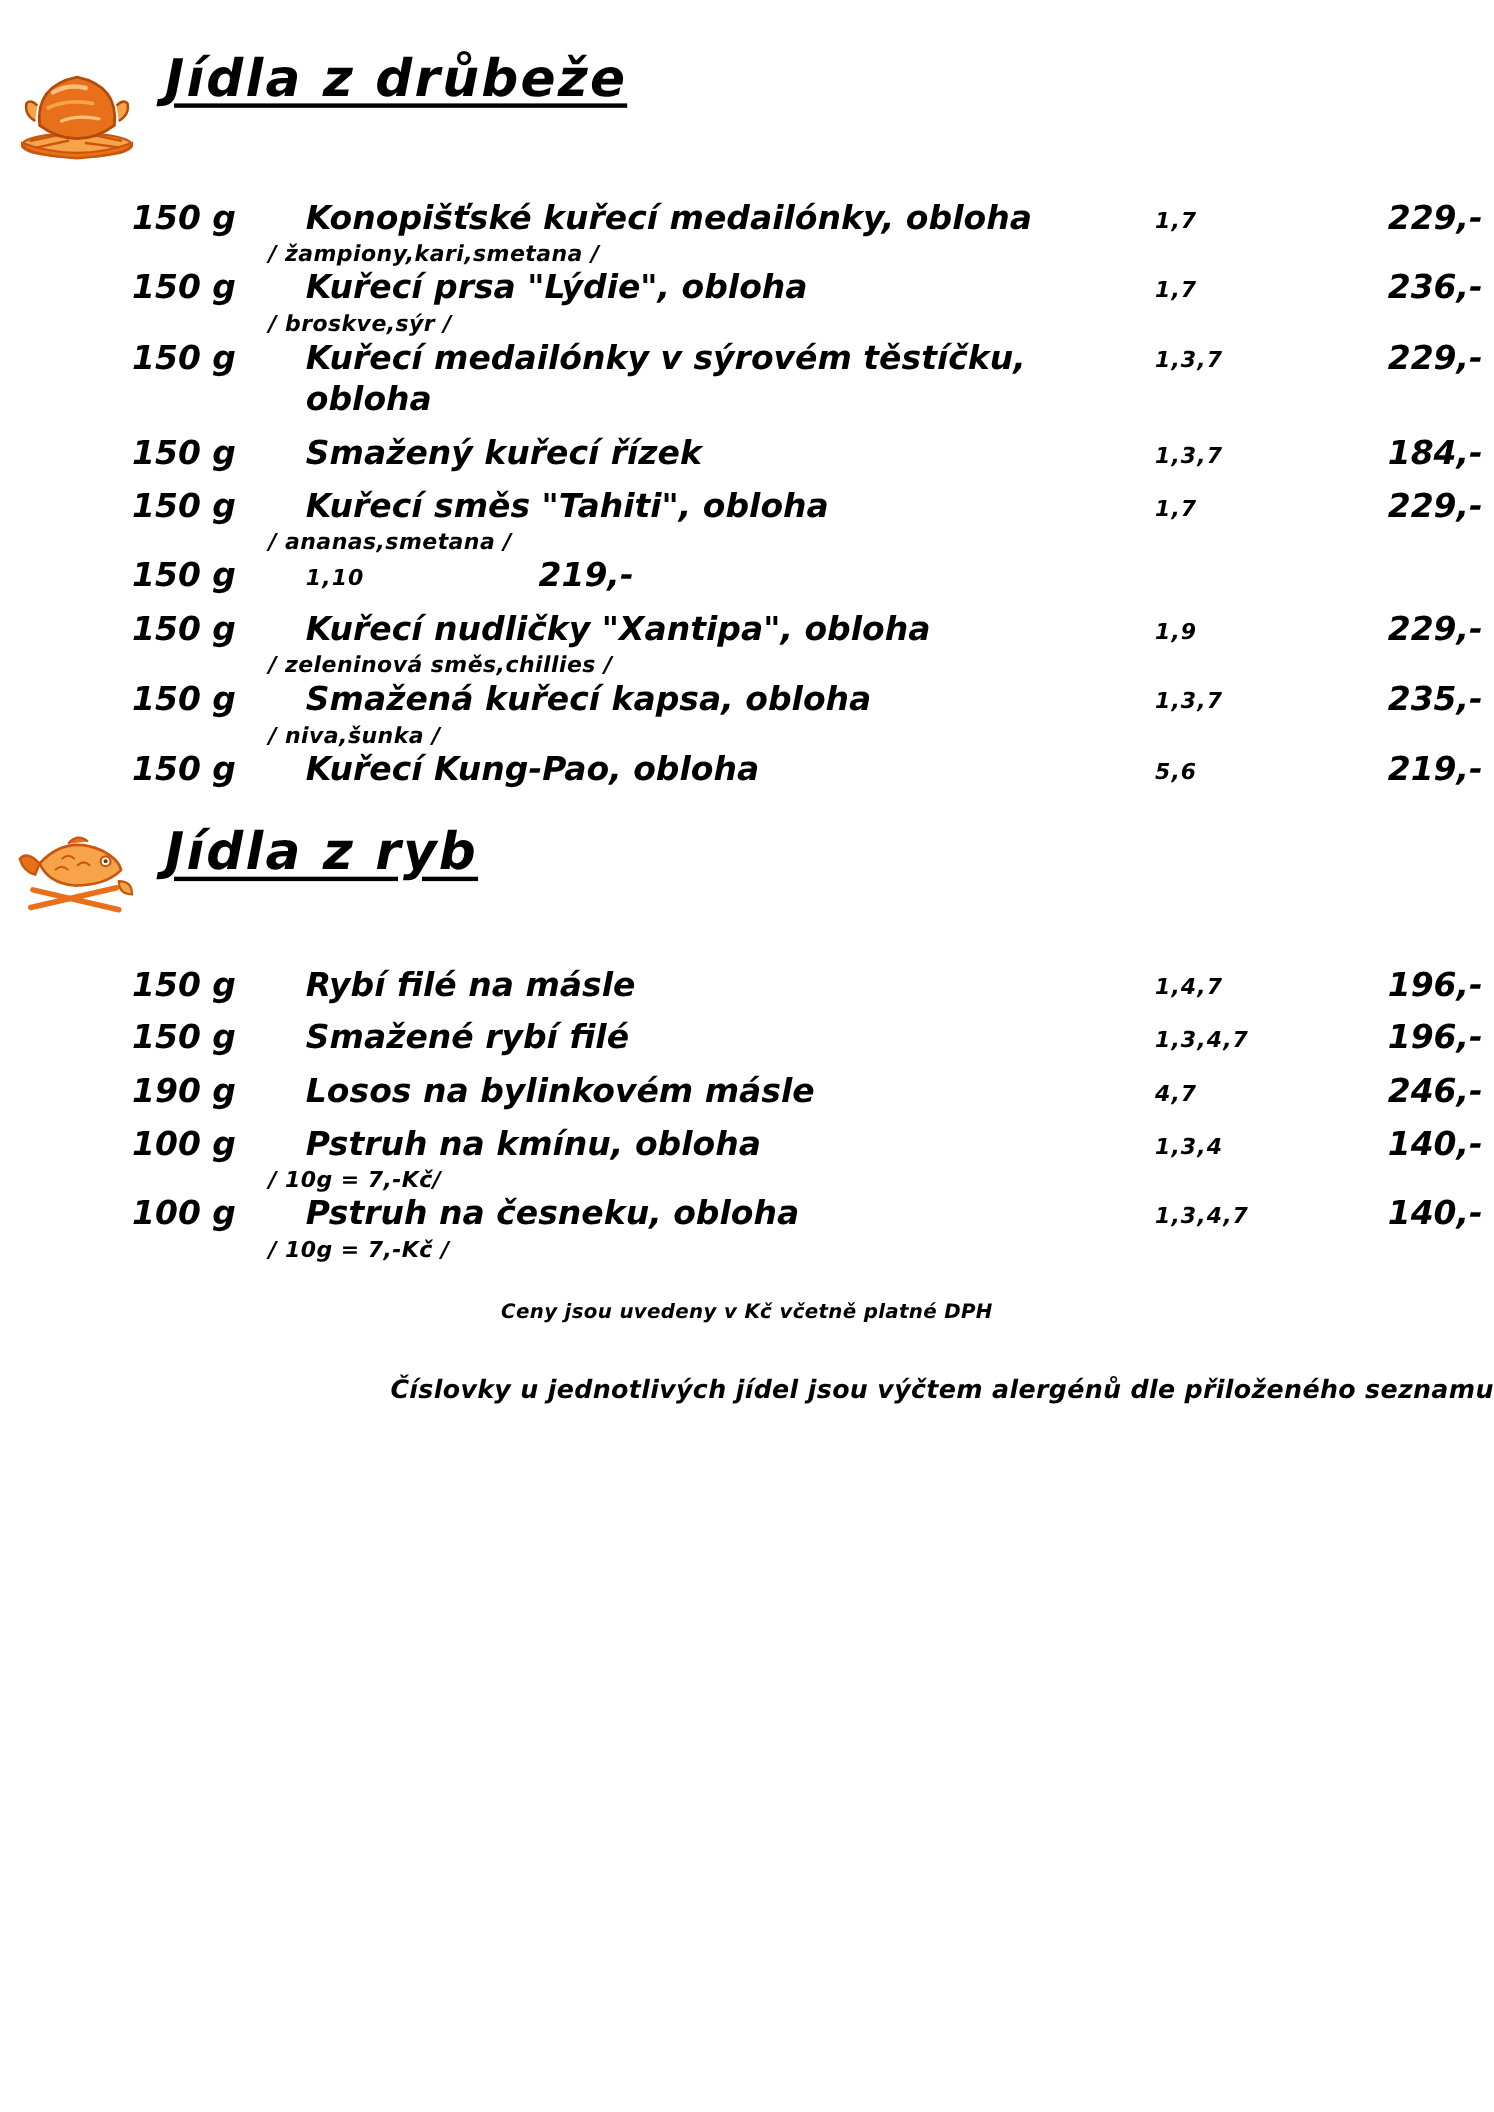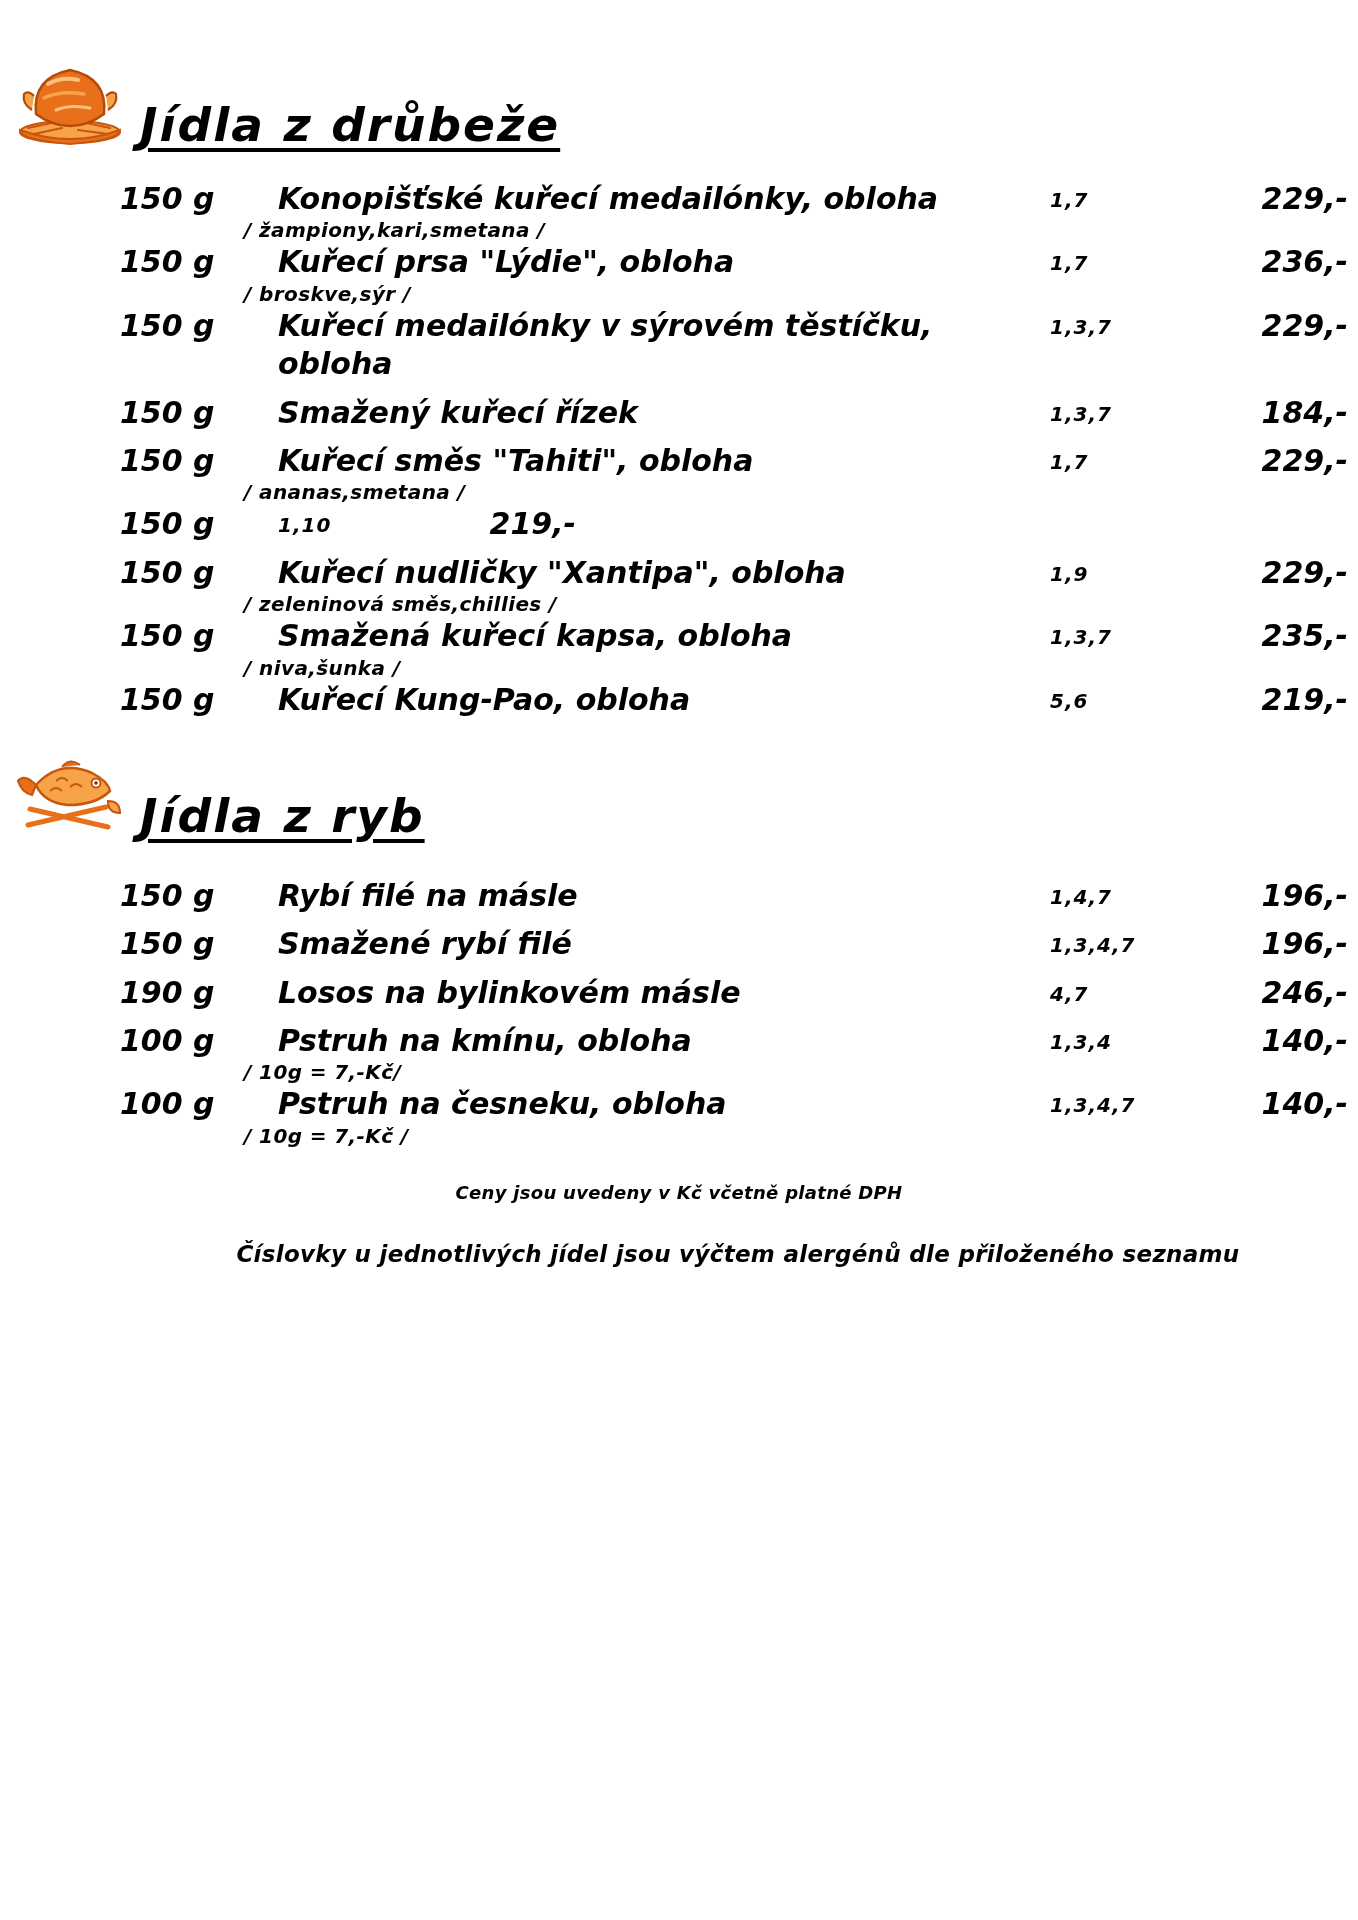--- a/index.html
+++ b/index.html
@@ -19,21 +19,22 @@
     position: relative;
     width: 1358px;
     height: 1920px;
     padding: 0;
     box-sizing: border-box;
   }
 
   
   .section-head {
     display: flex;
-    align-items: flex-end;
+    align-items: flex-start;
+    gap: 10px;
   }
   .section-head .icon-wrap {
     width: 140px;
     flex: 0 0 140px;
     display: flex;
     justify-content: center;
     align-items: center;
   }
   .section-title {
     font-family: "DejaVu Sans", sans-serif;
@@ -102,25 +103,25 @@
   
   .footer-center {
     text-align: center;
     font-style: italic;
     font-weight: bold;
     font-size: 18px;
     margin-top: 34px;
     letter-spacing: 0.3px;
   }
   .footer-note {
-    text-align: center;
+    text-align: right;
     font-style: italic;
     font-weight: bold;
     font-size: 23px;
-    margin-top: 38px;
+    margin-top: 48px;
     padding-left: 118px;
     letter-spacing: 0.3px;
   }
 
   .head-block-1 { margin-top: 44px; }
   .head-block-2 { margin-top: 28px; margin-bottom: 34px; }
 
   .list-1 { margin-top: 28px; }
   .list-2 { margin-top: 0; }
 </style>

